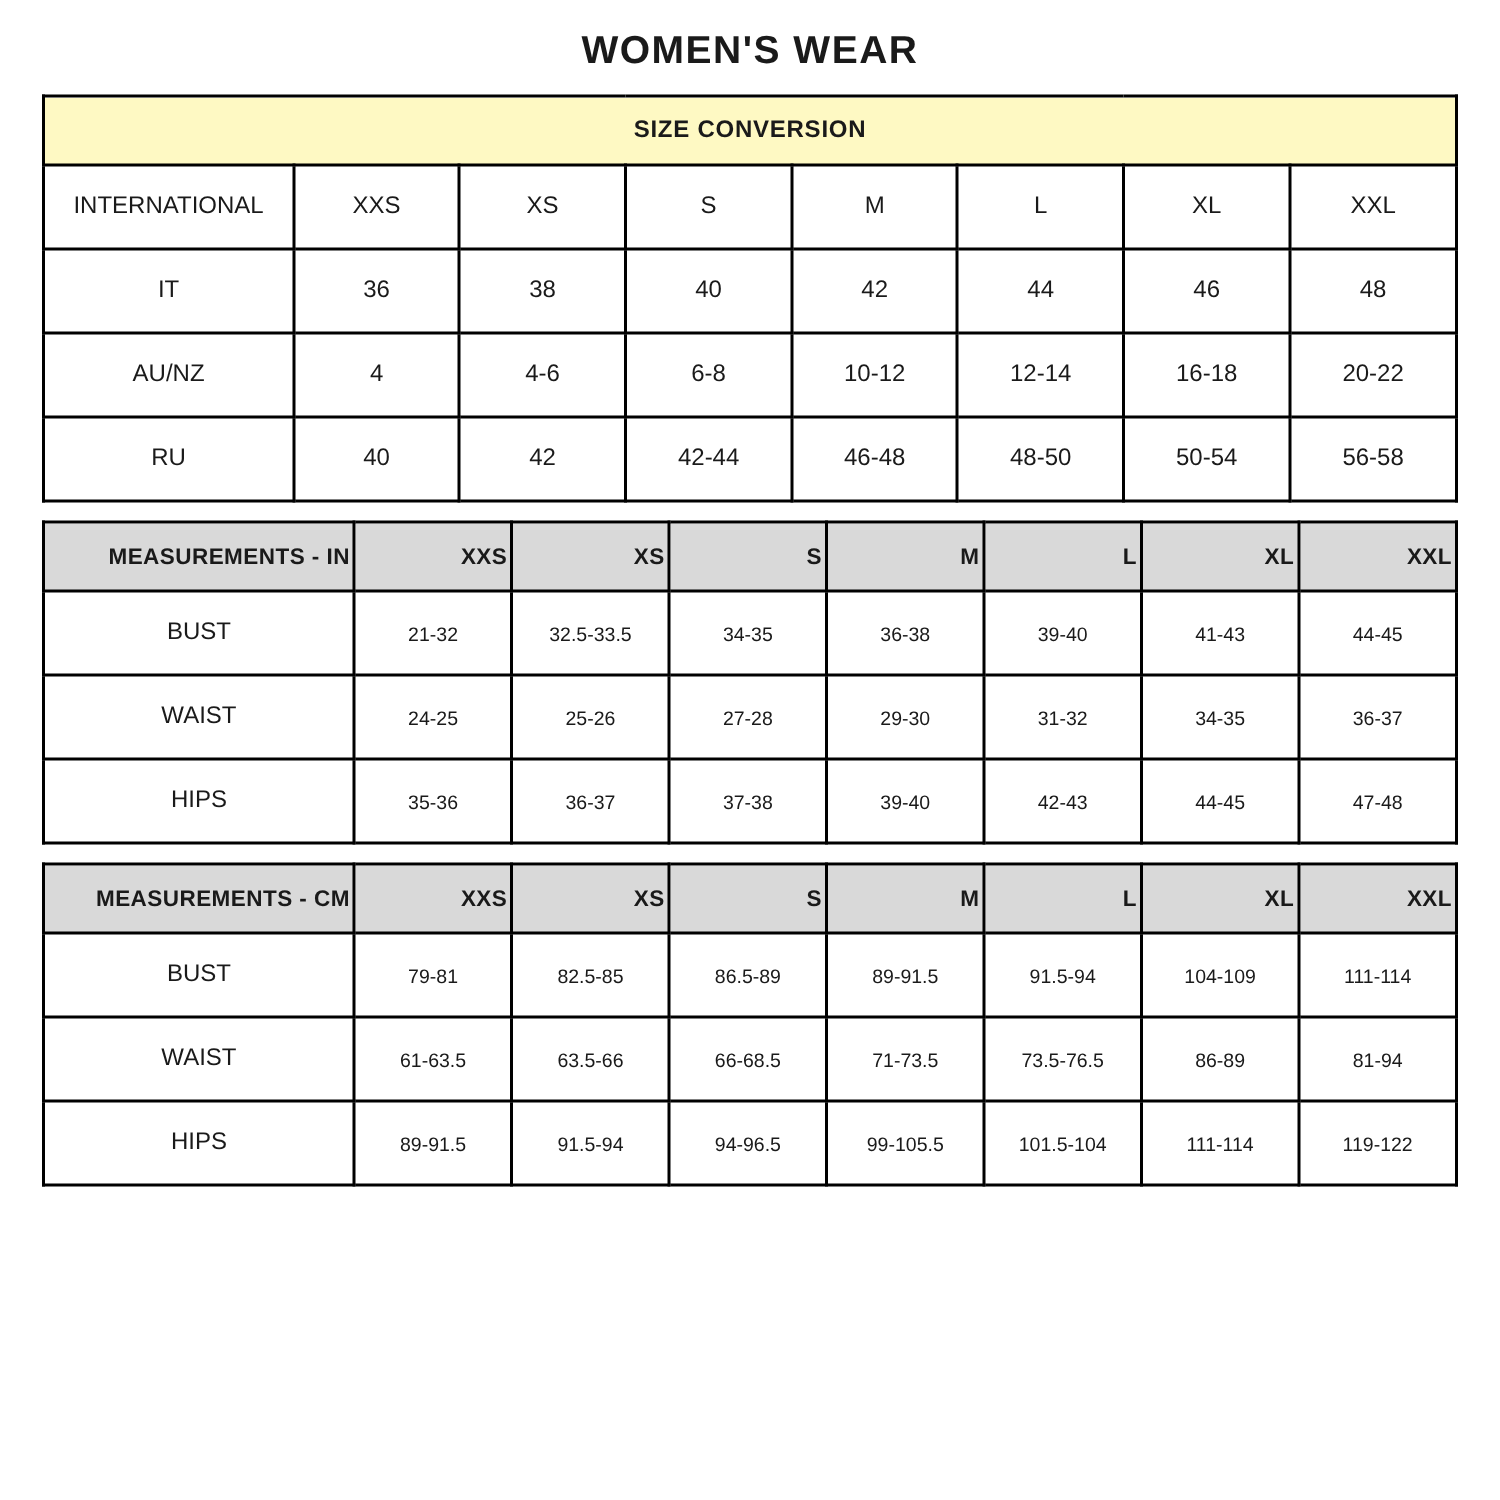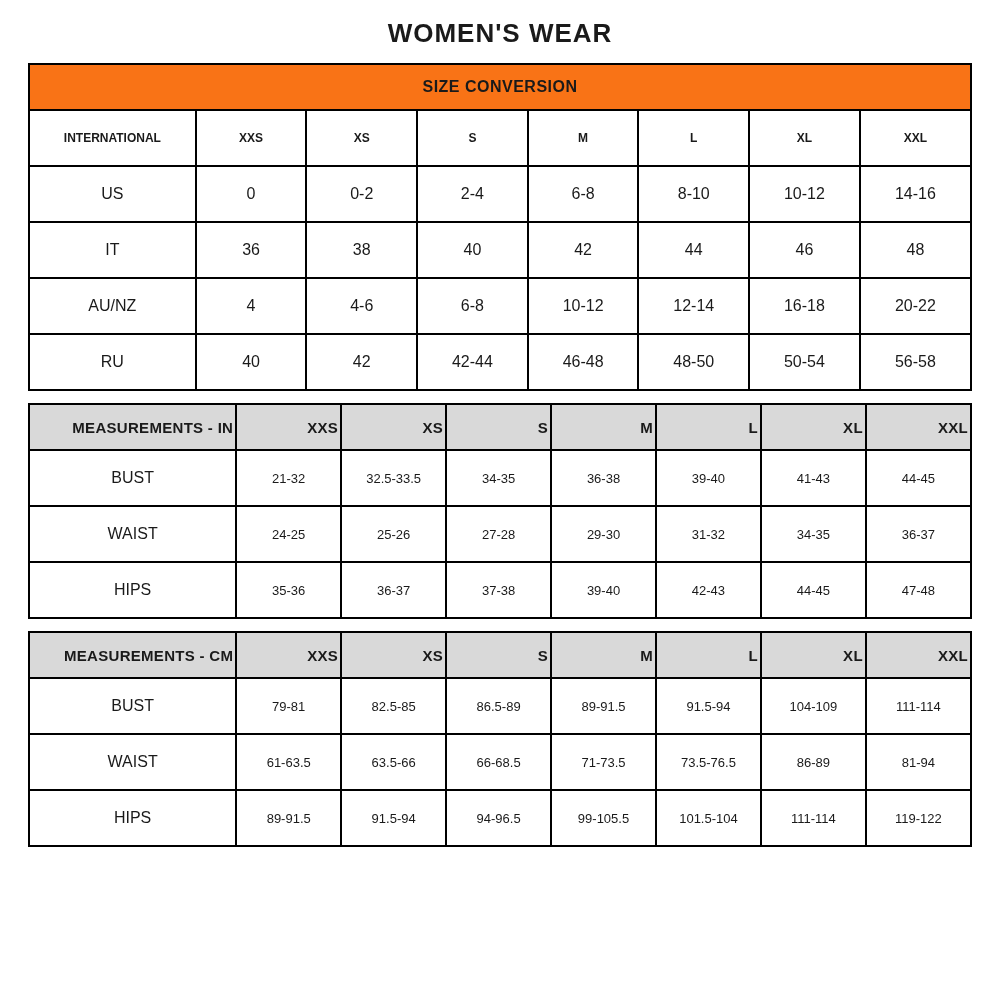--- a/index.html
+++ b/index.html
@@ -30,30 +30,30 @@
   }
   td, th {
     border: 2px solid #000000;
     text-align: center;
     vertical-align: middle;
     color: #1a1a1a;
     padding: 2px;
     overflow: hidden;
   }
   .caption {
-    background: #f97316;
+    background: #fef9c3;
     height: 46px;
     font-size: 16px;
     font-weight: 700;
     letter-spacing: 0.5px;
   }
   .size-table th.col-hdr {
     height: 56px;
-    font-size: 12px;
-    font-weight: 700;
+    font-size: 16px;
+    font-weight: 400;
   }
   .size-table td {
     height: 56px;
     font-size: 16px;
     font-weight: 400;
   }
   .meas-table th.hdr {
     background: #d9d9d9;
     height: 46px;
     font-size: 15px;
@@ -100,30 +100,20 @@
         <th class="col-hdr">XS</th>
         <th class="col-hdr">S</th>
         <th class="col-hdr">M</th>
         <th class="col-hdr">L</th>
         <th class="col-hdr">XL</th>
         <th class="col-hdr">XXL</th>
       </tr>
     </thead>
     <tbody>
       <tr>
-        <td>US</td>
-        <td>0</td>
-        <td>0-2</td>
-        <td>2-4</td>
-        <td>6-8</td>
-        <td>8-10</td>
-        <td>10-12</td>
-        <td>14-16</td>
-      </tr>
-      <tr>
         <td>IT</td>
         <td>36</td>
         <td>38</td>
         <td>40</td>
         <td>42</td>
         <td>44</td>
         <td>46</td>
         <td>48</td>
       </tr>
       <tr>

